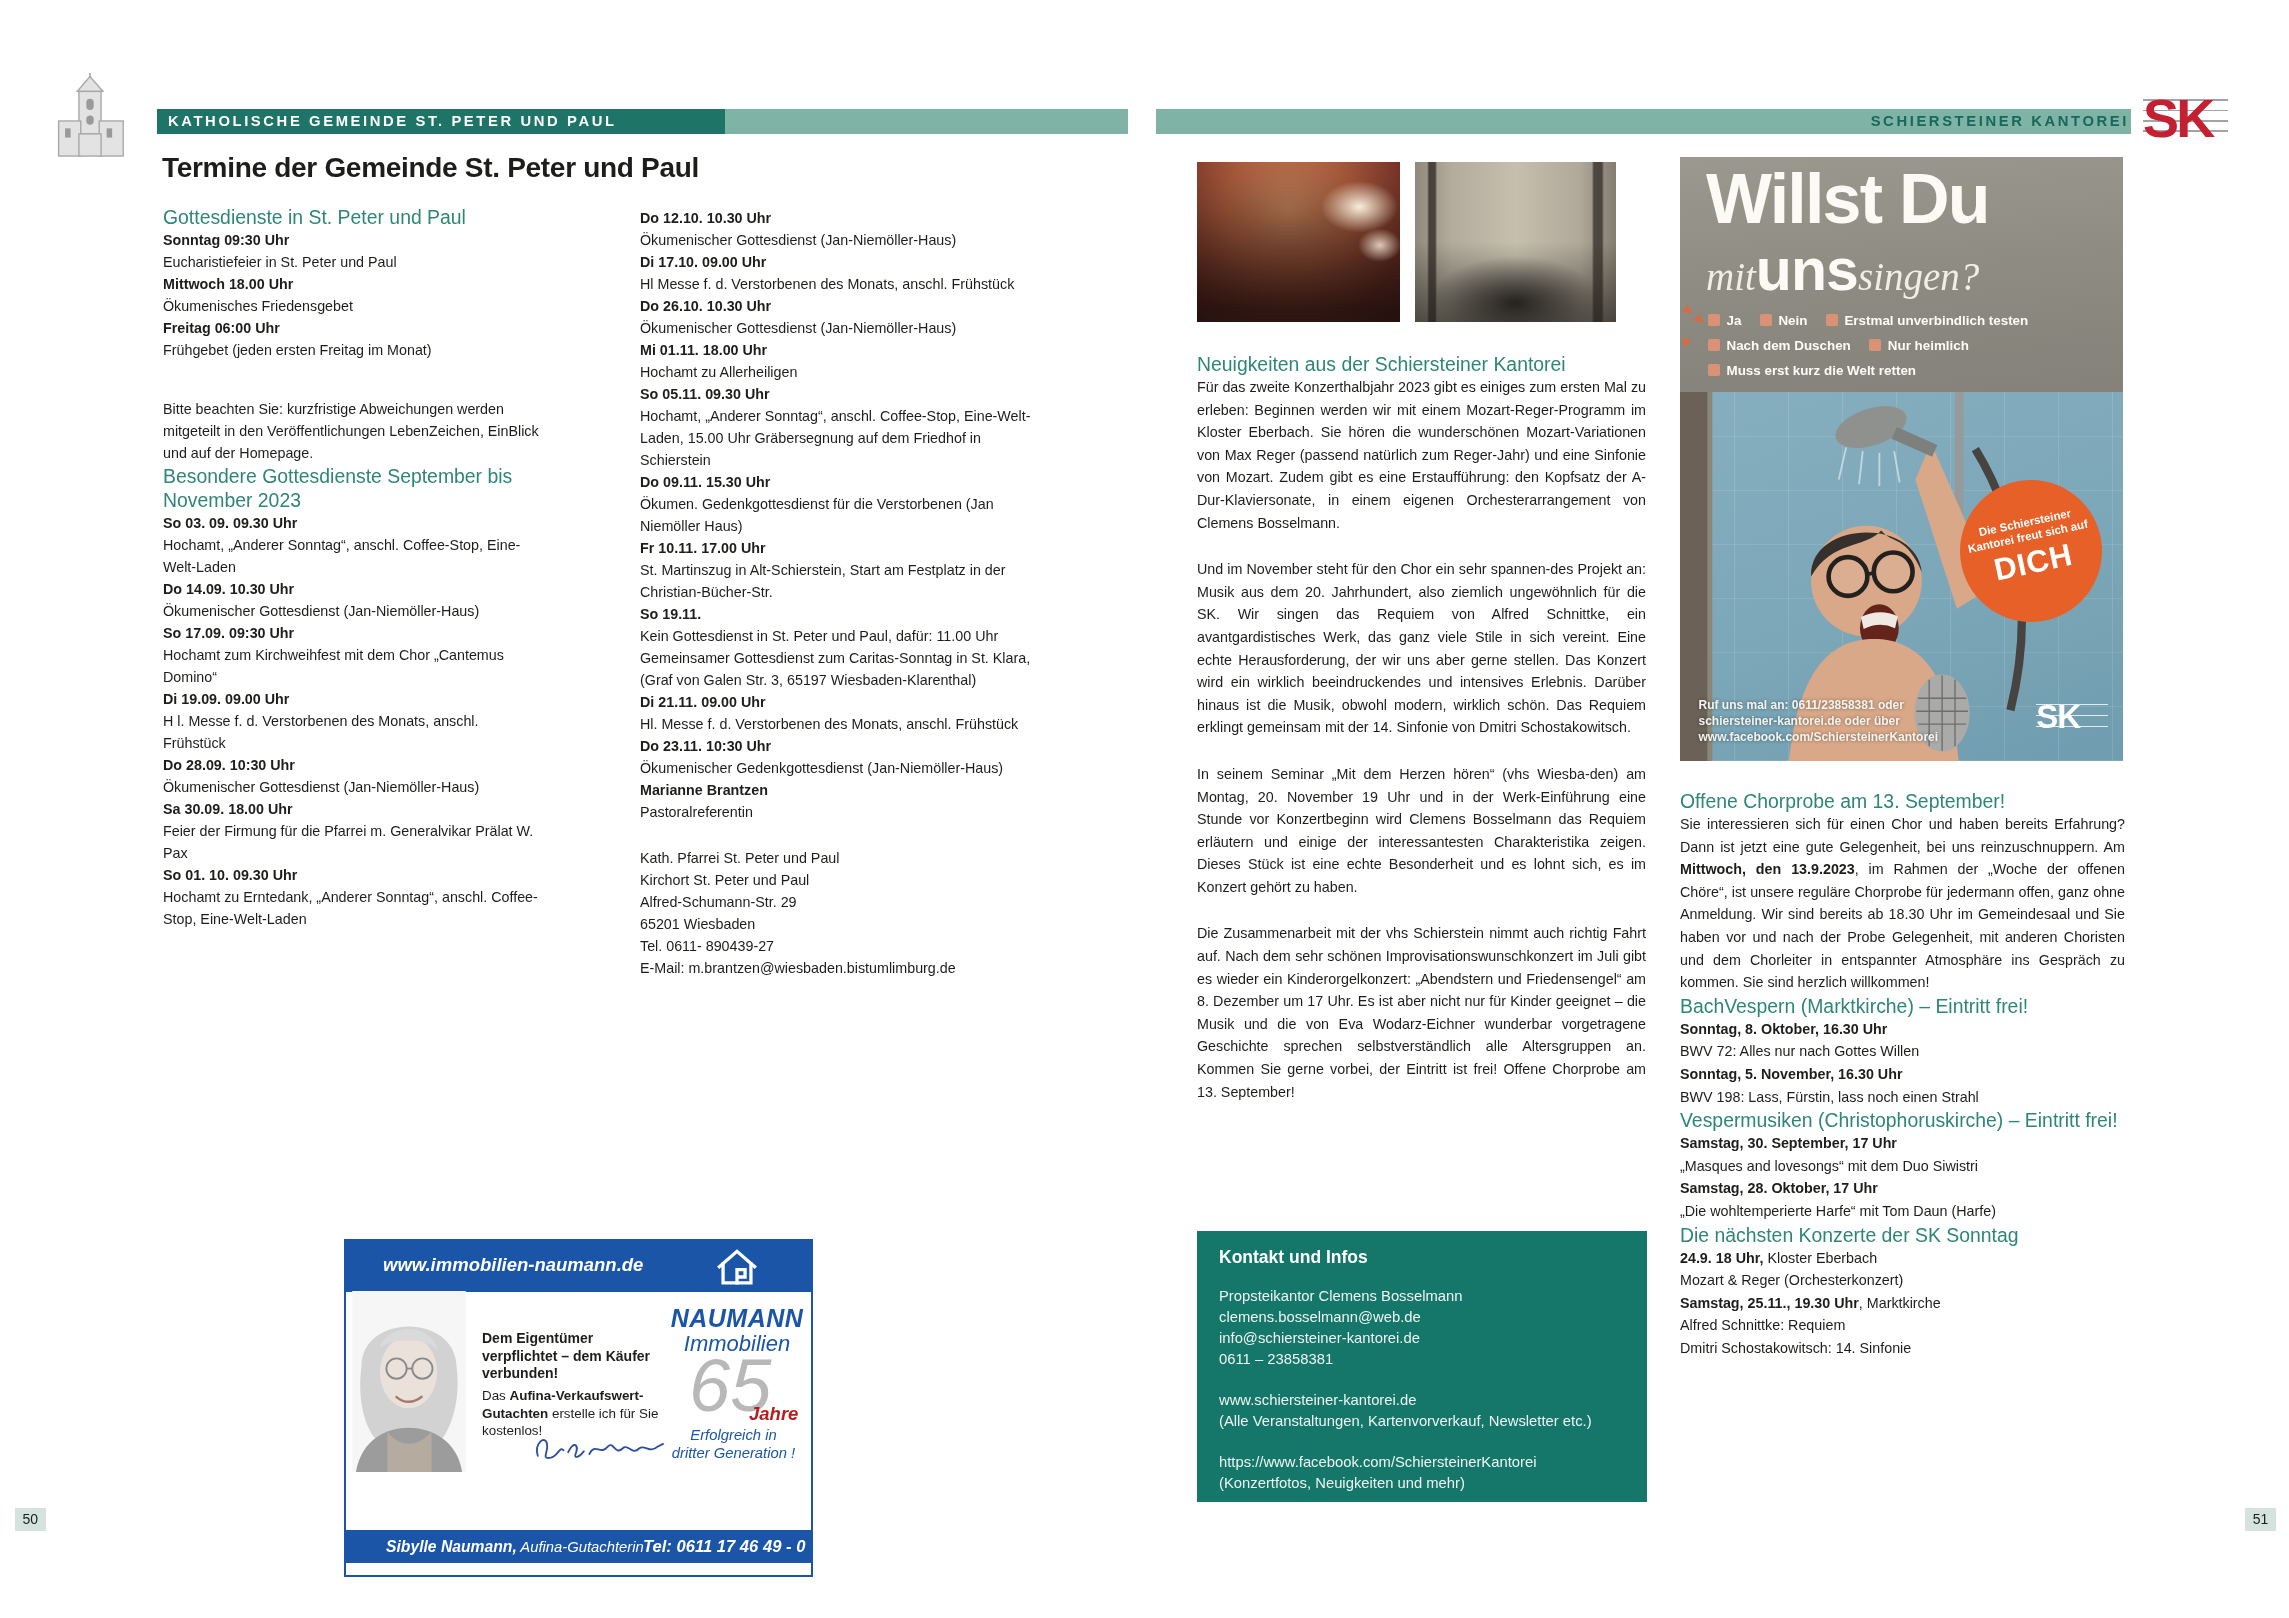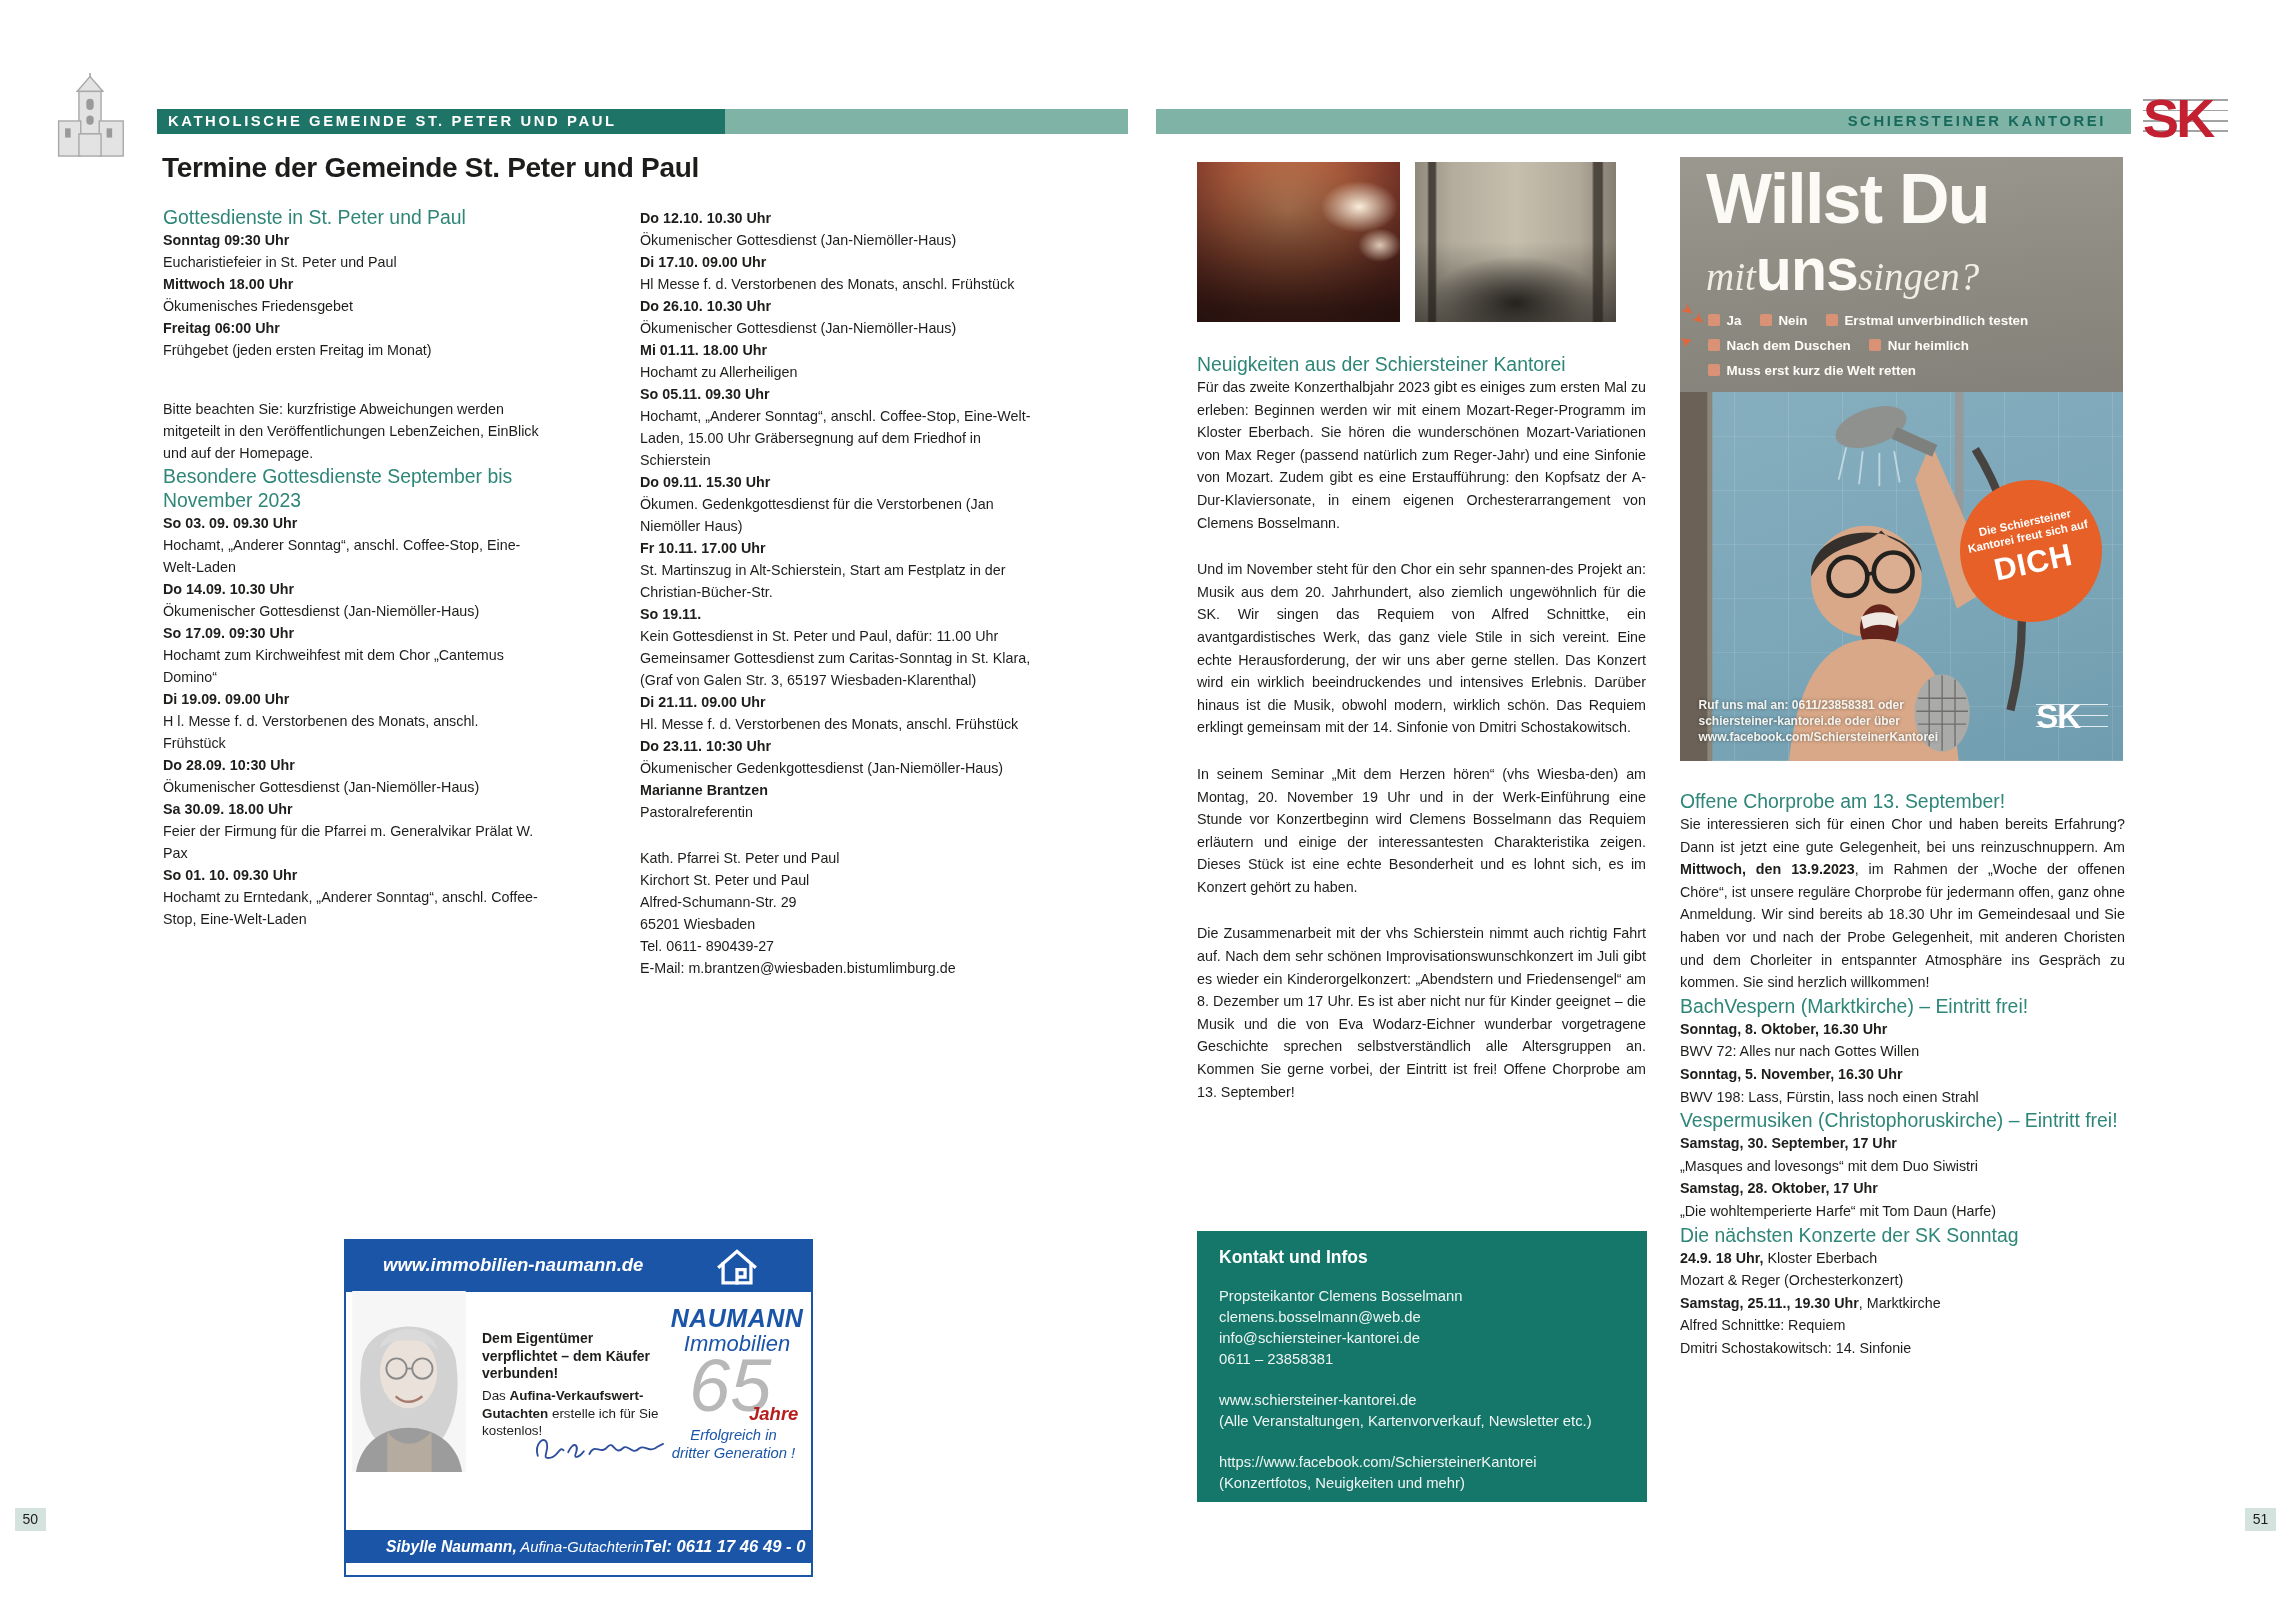--- a/index.html
+++ b/index.html
@@ -4,21 +4,21 @@
 <style>
   html,body{margin:0;padding:0;background:#fff;}
   #page{position:relative;width:2290px;height:1619px;background:#ffffff;overflow:hidden;
         font-family:"Liberation Sans",sans-serif;color:#1d1d1b;}
   
   .bar{position:absolute;height:25px;line-height:25px;box-sizing:border-box;}
   .bar-dark{left:157px;top:109px;width:568px;background:#1e7466;color:#fff;
             font-weight:700;font-size:14.8px;letter-spacing:2.6px;padding-left:11px;}
   .bar-lightL{left:725px;top:109px;width:403px;background:#7fb3a6;}
   .bar-lightR{left:1156px;top:109px;width:975px;background:#7fb3a6;color:#16695b;
-              font-weight:700;font-size:14.8px;letter-spacing:2.6px;text-align:right;padding-right:25px;}
+              font-weight:700;font-size:14.8px;letter-spacing:2.6px;text-align:right;padding-right:2px;}
   
   .church{position:absolute;left:42px;top:72px;width:96px;height:85px;}
   .sklogo{position:absolute;left:2143px;top:92px;width:85px;height:55px;}
   .sklogo i{position:absolute;left:0;right:0;height:1.8px;background:#a3a3a3;}
   .sklogo i:nth-child(1){top:7.4px}.sklogo i:nth-child(2){top:17.5px}
   .sklogo i:nth-child(3){top:28px}.sklogo i:nth-child(4){top:38px}
   .sklogo span{position:relative;font-size:54px;line-height:52px;font-weight:700;
                letter-spacing:-2.8px;color:#c32031;}
   
   .title{position:absolute;left:162px;top:152px;margin:0;font-size:28px;font-weight:700;letter-spacing:-0.3px;}

